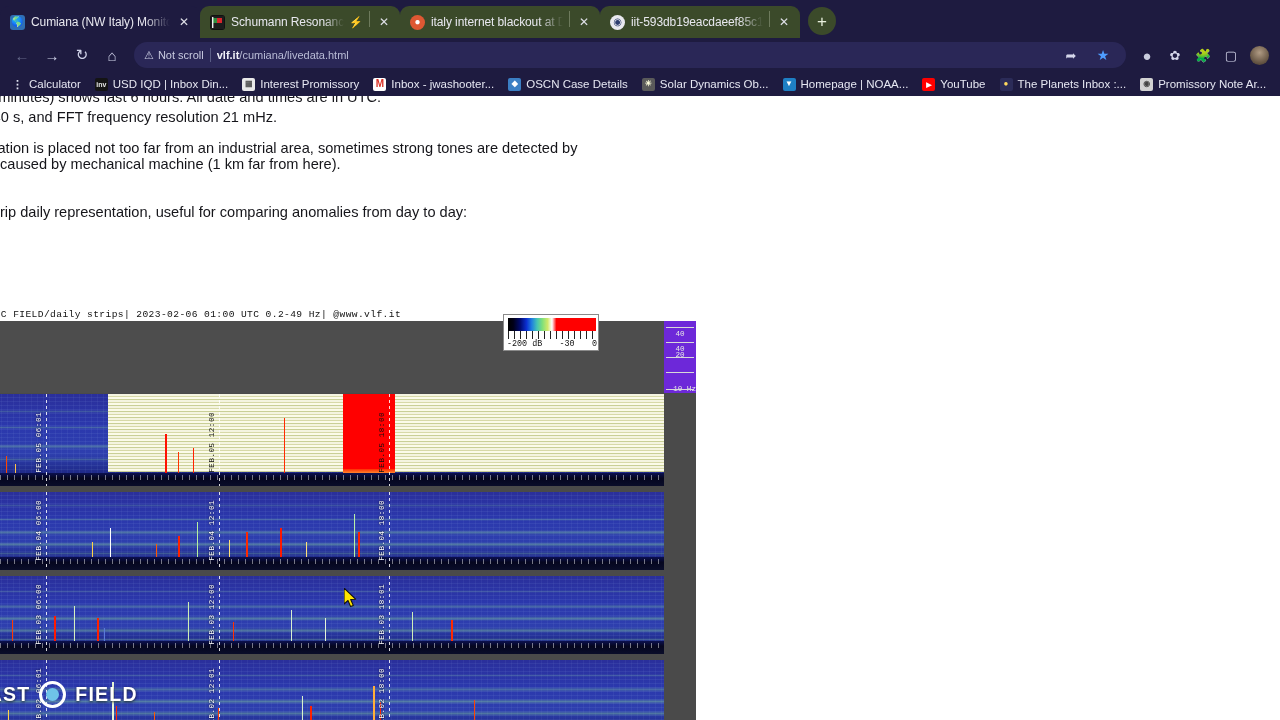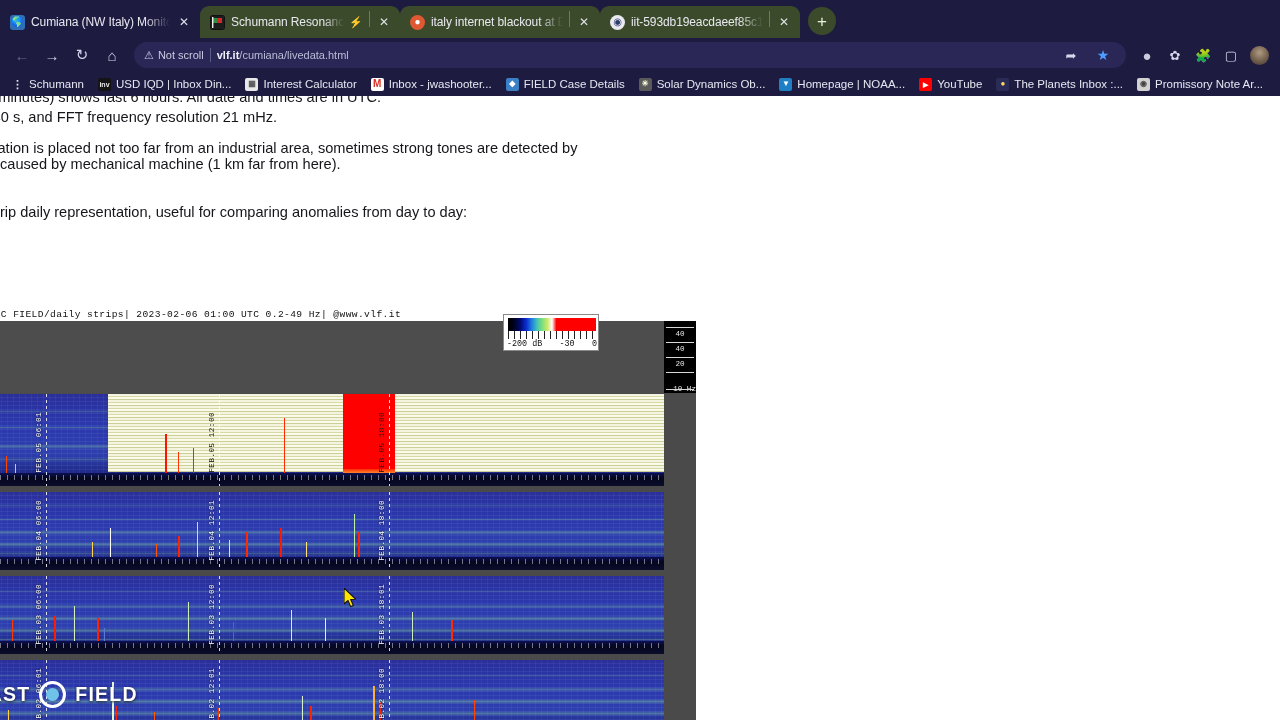--- a/index.html
+++ b/index.html
@@ -161,21 +161,21 @@
   .redblock { position:absolute; top:0; bottom:14px; background:#ff0000; }
   .redblock::after{ content:""; position:absolute; left:0; right:0; bottom:-5px; height:8px;
                     background:linear-gradient(to bottom,#ff2b00,#ffdf5c); }
 
   
   .faxis { position:absolute; left:776px; width:32px; background:#000; }
   .faxis .tick { position:absolute; left:2px; width:28px; height:1px; background:#d8d8d8; }
   .faxis .flabel { position:absolute; left:0; width:32px; text-align:center;
                    color:#e6e6e6; font-family:"Liberation Mono","DejaVu Sans Mono",monospace;
                    font-size:7.6px; }
-  .faxis.greytop { background:#000000; }
+  .faxis.greytop { background:#6d28d9; }
 
   
   #watermark { position:absolute; left:-30px; bottom:-4px; width:250px; height:62px;
                color:#fff; }
   #wm2 { position:absolute; left:26px; top:19px; display:flex; align-items:center; gap:9px;
          font-size:19.5px; font-weight:700; letter-spacing:1.2px;
          text-shadow:0 1px 3px rgba(0,0,0,.75); }
   .wmring { width:27px; height:27px; border-radius:50%; border:3px solid #fff;
             display:flex; align-items:center; justify-content:center; flex:0 0 auto; }
   .wmdot { width:13px; height:13px; border-radius:50%; background:#6fc3e8; }
@@ -253,37 +253,37 @@
     <div class="tb-ico">🧩</div>
     <div class="tb-ico">▢</div>
     <div class="tb-ico">
         <span class="avatar"></span>
       </div>
   </div>
 
   <div id="bookmarks">
     <div class="bm">
       <span class="bmico" style="background:transparent;color:#dfe1ef;font-size:11px;">⋮</span>
-      <span class="bmlbl">Schumann</span>
+      <span class="bmlbl">Calculator</span>
     </div>
     <div class="bm">
       <span class="bmico" style="background:#141414;color:#e8e8e8;font-size:7px;">inv</span>
       <span class="bmlbl">USD IQD | Inbox Din...</span>
     </div>
     <div class="bm">
       <span class="bmico" style="background:#e9e9e9;color:#555;">▦</span>
-      <span class="bmlbl">Interest Calculator</span>
+      <span class="bmlbl">Interest Promissory</span>
     </div>
     <div class="bm">
       <span class="bmico" style="background:#fff;color:#d93025;font-size:10px;">M</span>
       <span class="bmlbl">Inbox - jwashooter...</span>
     </div>
     <div class="bm">
       <span class="bmico" style="background:#3b7fc4;color:#fff;">◆</span>
-      <span class="bmlbl">FIELD Case Details</span>
+      <span class="bmlbl">OSCN Case Details</span>
     </div>
     <div class="bm">
       <span class="bmico" style="background:#5a5a5a;color:#ffd;">☀</span>
       <span class="bmlbl">Solar Dynamics Ob...</span>
     </div>
     <div class="bm">
       <span class="bmico" style="background:#1e7fc4;color:#fff;">▼</span>
       <span class="bmlbl">Homepage | NOAA...</span>
     </div>
     <div class="bm">
@@ -329,21 +329,21 @@
         <span>0</span>
       </div>
     </div>
 
     <div class="faxis greytop" style="top:12px;height:72px;">
       <div class="tick" style="top:6px;"></div>
       <div class="flabel" style="top:9px;">40</div>
       <div class="tick" style="top:21px;"></div>
       <div class="flabel" style="top:24px;">40</div>
       <div class="tick" style="top:36px;"></div>
-      <div class="flabel" style="top:39px;">20</div>
+      <div class="flabel" style="top:30px;">20</div>
       <div class="tick" style="top:51px;"></div>
       <div class="flabel" style="top:64px;text-align:right;">10 Hz</div>
       <div class="tick" style="top:68px;"></div>
     </div>
 
     <div class="strip" style="top:85px;height:92px;">
       <div class="stripbody bg-blue">
         <div class="greenlines">
           <div class="gl" style="top:16px;opacity:.35"></div>
           <div class="gl" style="top:32px;opacity:.45"></div>

